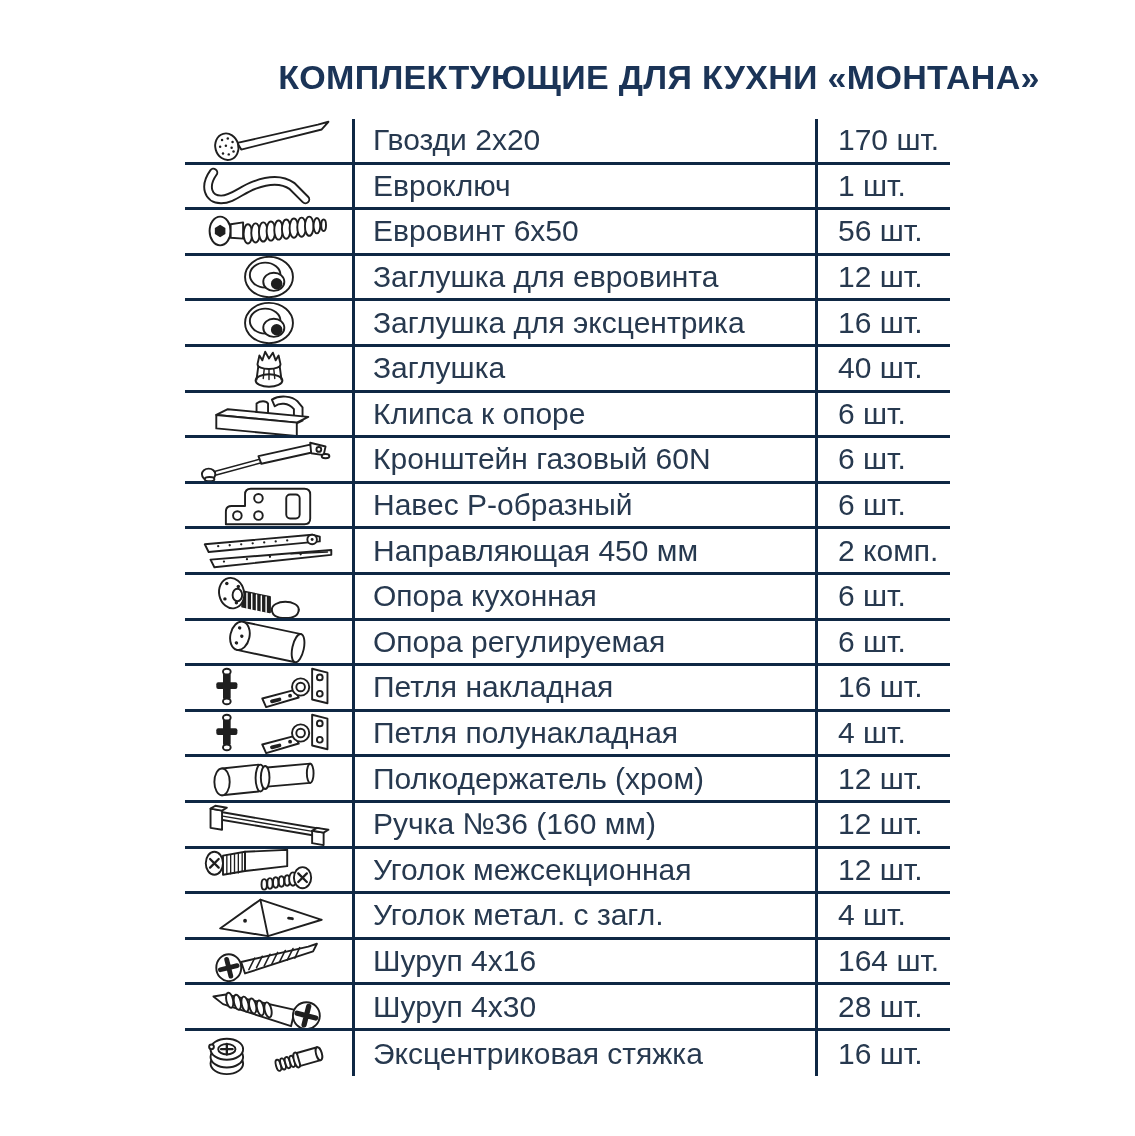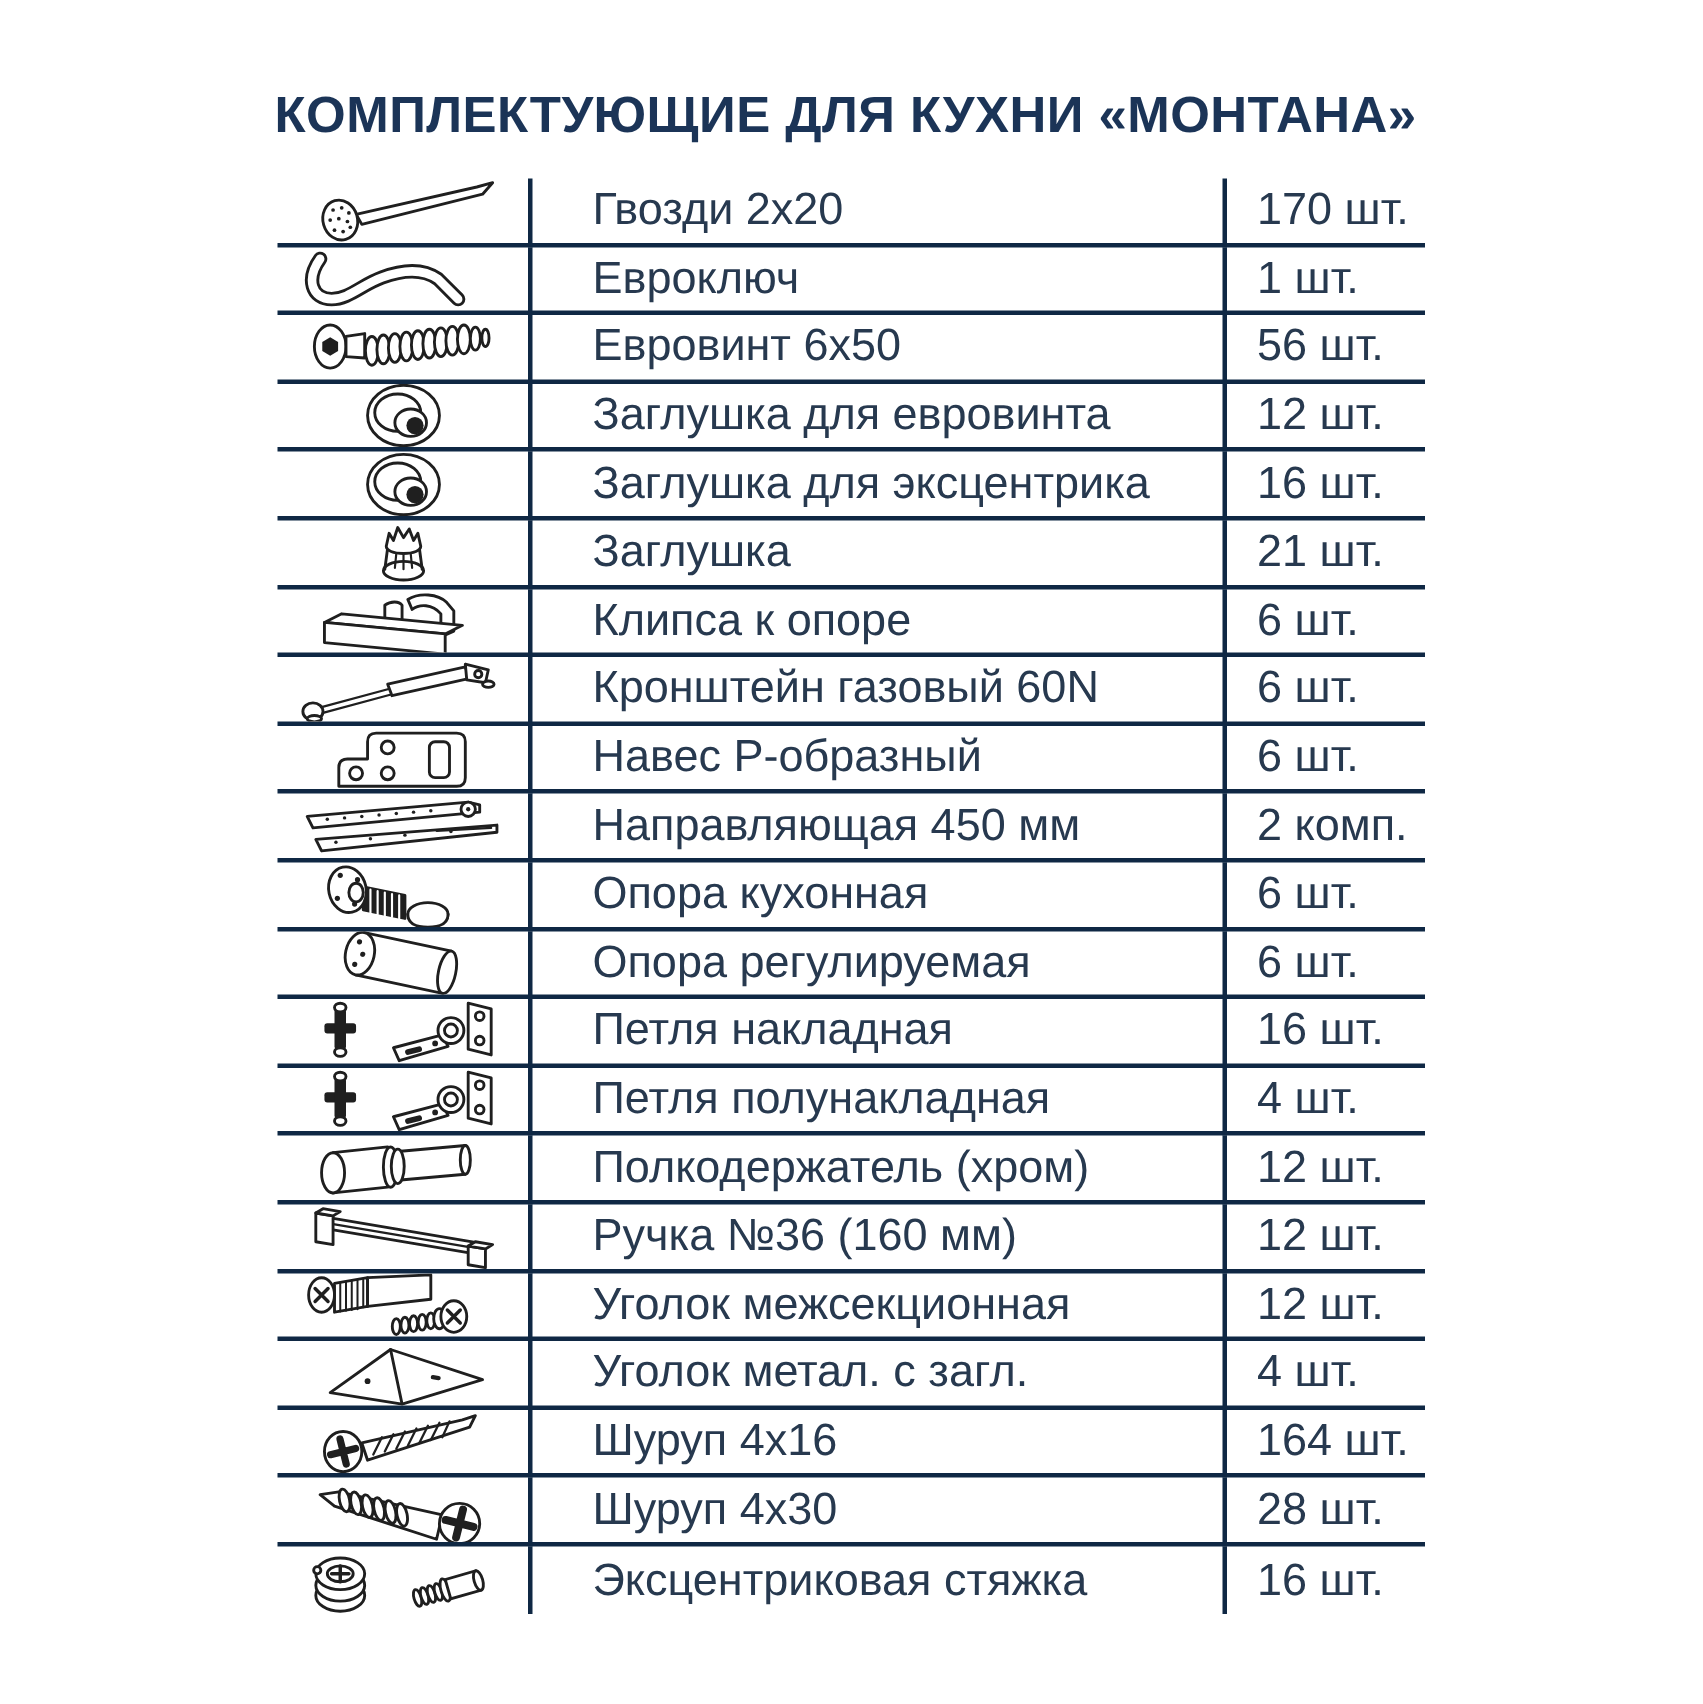--- a/index.html
+++ b/index.html
@@ -13,20 +13,21 @@
   body{
     width:1135px;height:1136px;overflow:hidden;background:var(--bg);
     font-family:"Liberation Sans","DejaVu Sans",sans-serif;
     -webkit-font-smoothing:antialiased;
   }
   .page{position:relative;width:1135px;height:1136px;}
   .title{
     margin:58px 0 0 183px;
     font-size:34px;font-weight:700;letter-spacing:.3px;
     color:var(--title);
+    text-align:center;
   }
   .table{
     margin:22px 0 0 185px;
     width:765px;
   }
   .row{
     display:grid;
     grid-template-columns:167px 466px 132px;
     height:45.6px;
   }
@@ -34,21 +35,21 @@
     box-sizing:border-box;
     border-bottom:3px solid var(--line);
     display:flex;align-items:center;
     overflow:hidden;
   }
   .row.last .cell{border-bottom:none;}
   .icon-cell{justify-content:center;}
   .name-cell{
     border-left:3px solid var(--line);
     border-right:3px solid var(--line);
-    padding-left:40px;
+    padding-left:18px;
   }
   .qty-cell{padding-left:20px;}
   .name-cell,.qty-cell{
     font-size:30px;color:var(--ink);white-space:nowrap;
   }
   svg.icon{color:var(--icon-ink);display:block;}
   .defs{position:absolute;width:0;height:0;overflow:hidden;}
 </style>
 </head>
 <body>
@@ -339,21 +340,21 @@
     <div class="cell qty-cell">16 шт.</div>
   </div>
 
   <div class="row">
     <div class="cell icon-cell">
       <svg class="icon" width="150" height="46" viewBox="0 0 150 48" fill="none" stroke="currentColor" stroke-width="2" stroke-linejoin="round" stroke-linecap="round">
             <use href="#plug-icon"></use>
           </svg>
     </div>
     <div class="cell name-cell">Заглушка</div>
-    <div class="cell qty-cell">21 шт.</div>
+    <div class="cell qty-cell">40 шт.</div>
   </div>
 
   <div class="row">
     <div class="cell icon-cell">
       <svg class="icon" width="150" height="46" viewBox="0 0 150 48" fill="none" stroke="currentColor" stroke-width="2" stroke-linejoin="round" stroke-linecap="round">
             <use href="#support-clip-icon"></use>
           </svg>
     </div>
     <div class="cell name-cell">Клипса к опоре</div>
     <div class="cell qty-cell">6 шт.</div>

